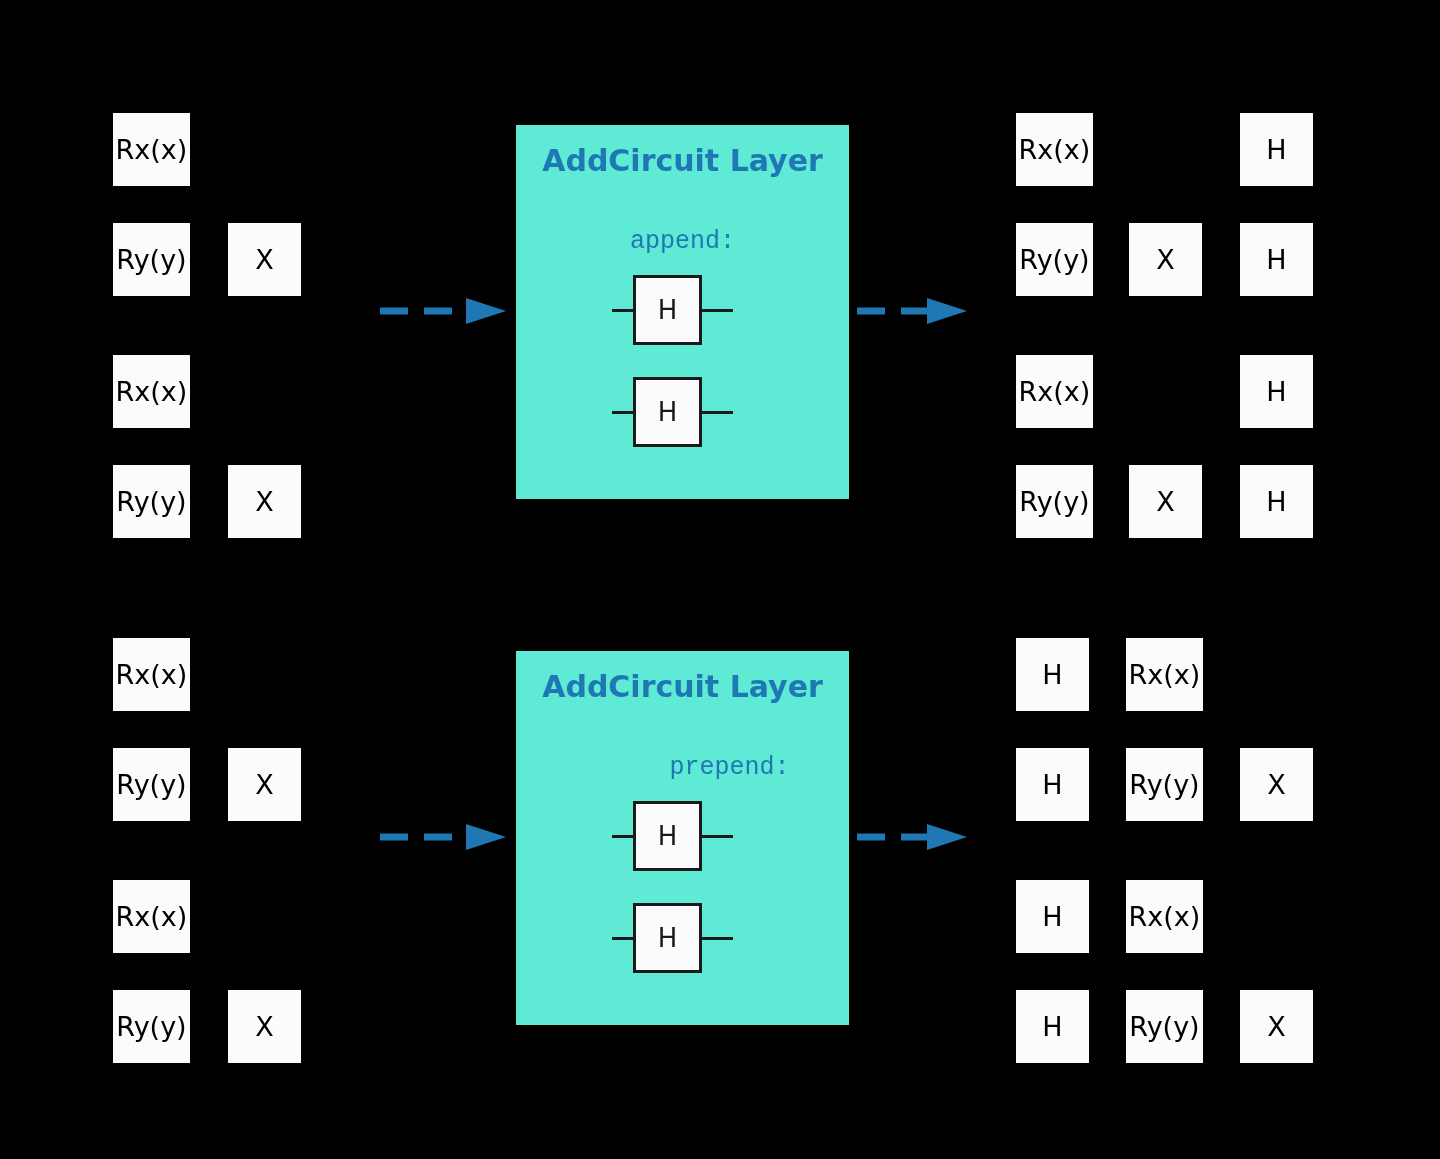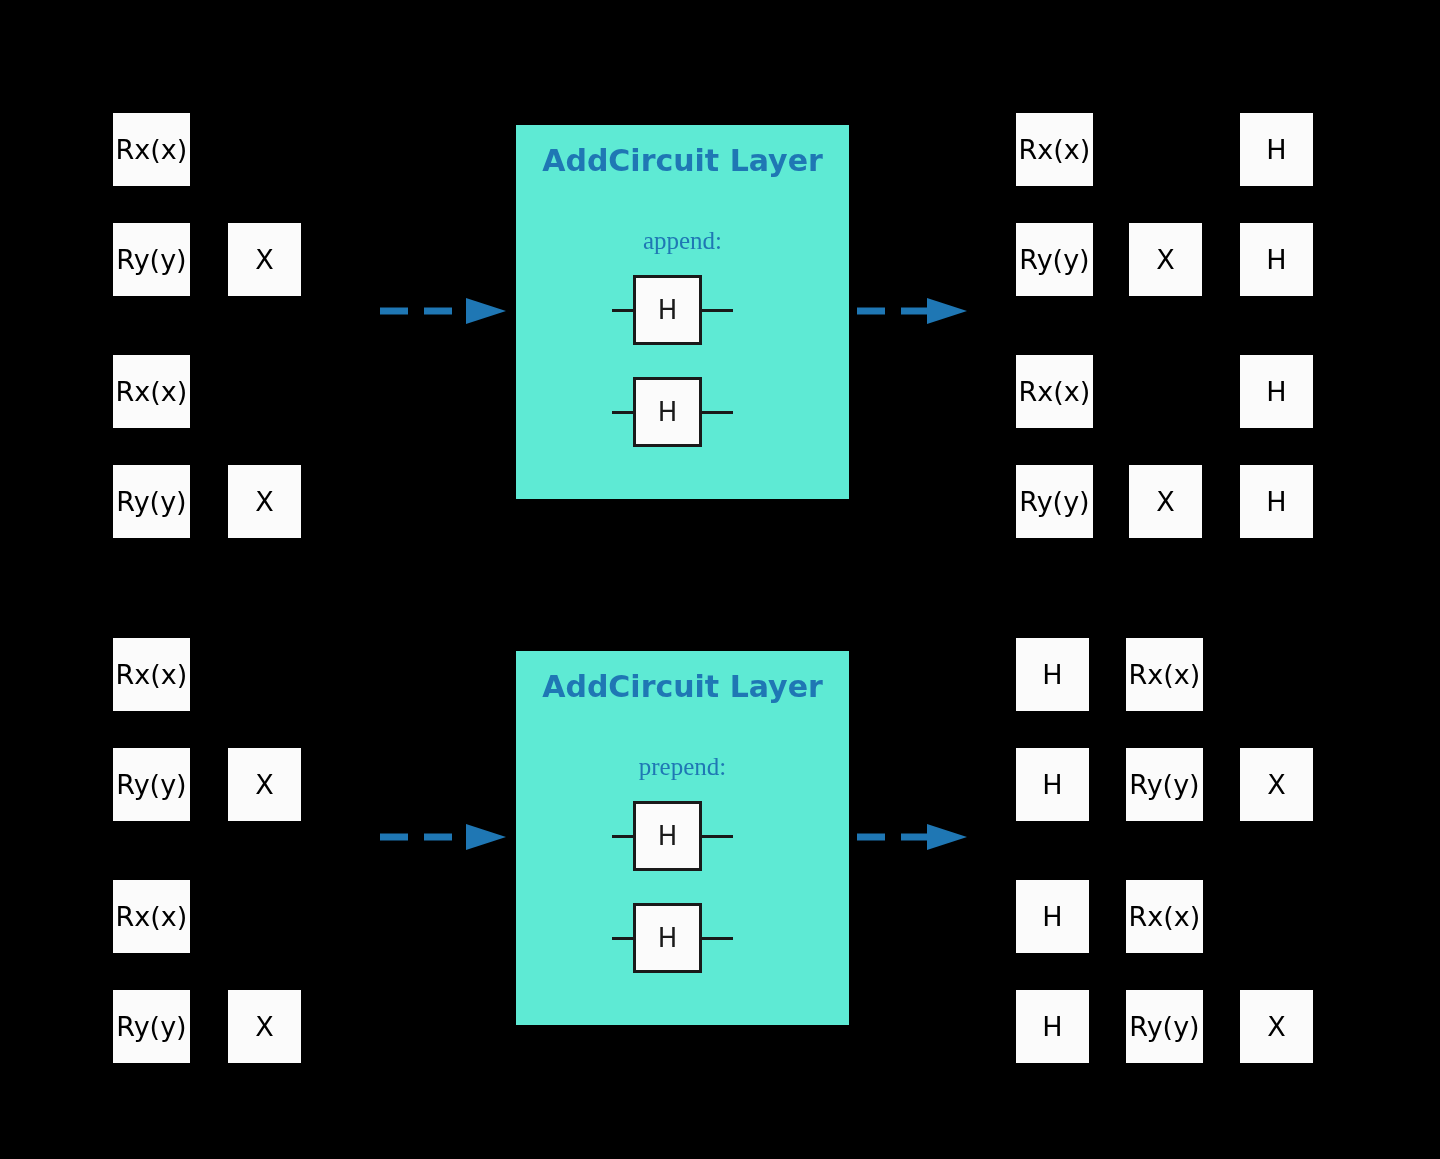--- a/index.html
+++ b/index.html
@@ -56,21 +56,21 @@
     font-family: "DejaVu Sans", sans-serif;
     white-space: nowrap;
   }
   .layer-mode {
     position: absolute;
     left: 0;
     width: 100%;
     text-align: center;
     font-size: 25px;
     color: #1f77b4;
-    font-family: Liberation Serif, serif;
+    font-family: Liberation Mono, monospace;
   }
 
   
   .mini-wire {
     position: absolute;
     height: 3px;
     background: #1a1a1a;
   }
   .mini-gate {
     position: absolute;
@@ -168,21 +168,21 @@
 
   <div class="arrow" style="left:378px; top:822px; width:140px;">
     <svg width="140" height="30" viewBox="0 0 140 30">
       <line x1="2" y1="15" x2="108" y2="15" stroke="#1f77b4" stroke-width="7" stroke-dasharray="28 16"></line>
       <polygon points="88,2 128,15 88,28" fill="#1f77b4"></polygon>
     </svg>
   </div>
 
   <div class="layer-panel" style="left:516px; top:651px; width:333px; height:374px;">
     <div class="layer-title" style="top:18px;">AddCircuit Layer</div>
-    <div class="layer-mode" style="top:102px;">prepend:</div>
+    <div class="layer-mode" style="top:102px;padding-left:47px;">prepend:</div>
 
     <div class="mini-wire" style="left:96px;  top:184px; width:26px;"></div>
     <div class="mini-gate" style="left:117px; top:150px;">H</div>
     <div class="mini-wire" style="left:185px; top:184px; width:32px;"></div>
 
     <div class="mini-wire" style="left:96px;  top:286px; width:26px;"></div>
     <div class="mini-gate" style="left:117px; top:252px;">H</div>
     <div class="mini-wire" style="left:185px; top:286px; width:32px;"></div>
   </div>
 

